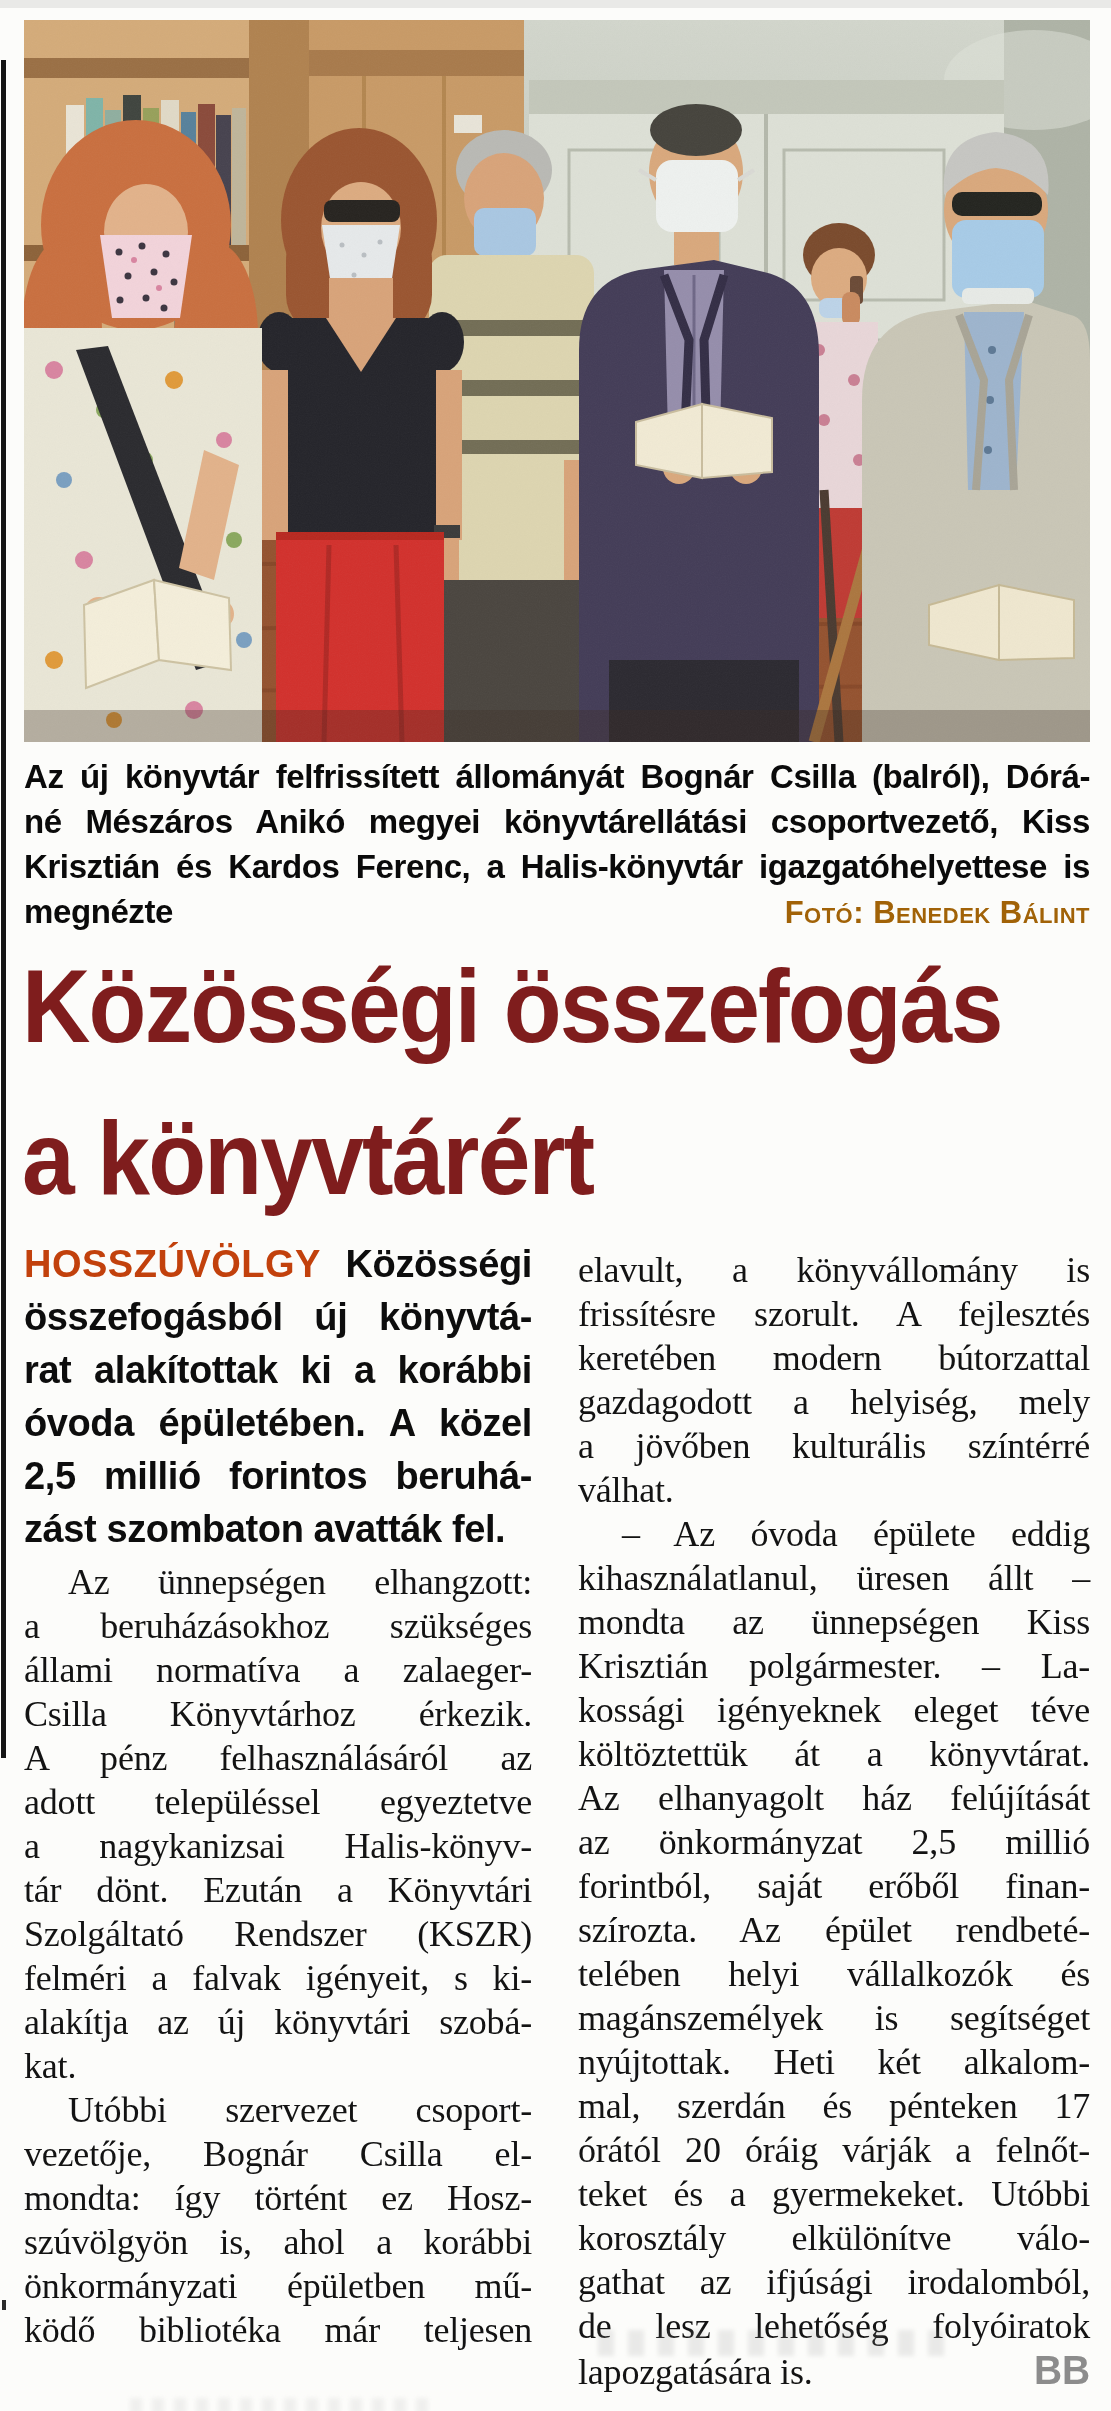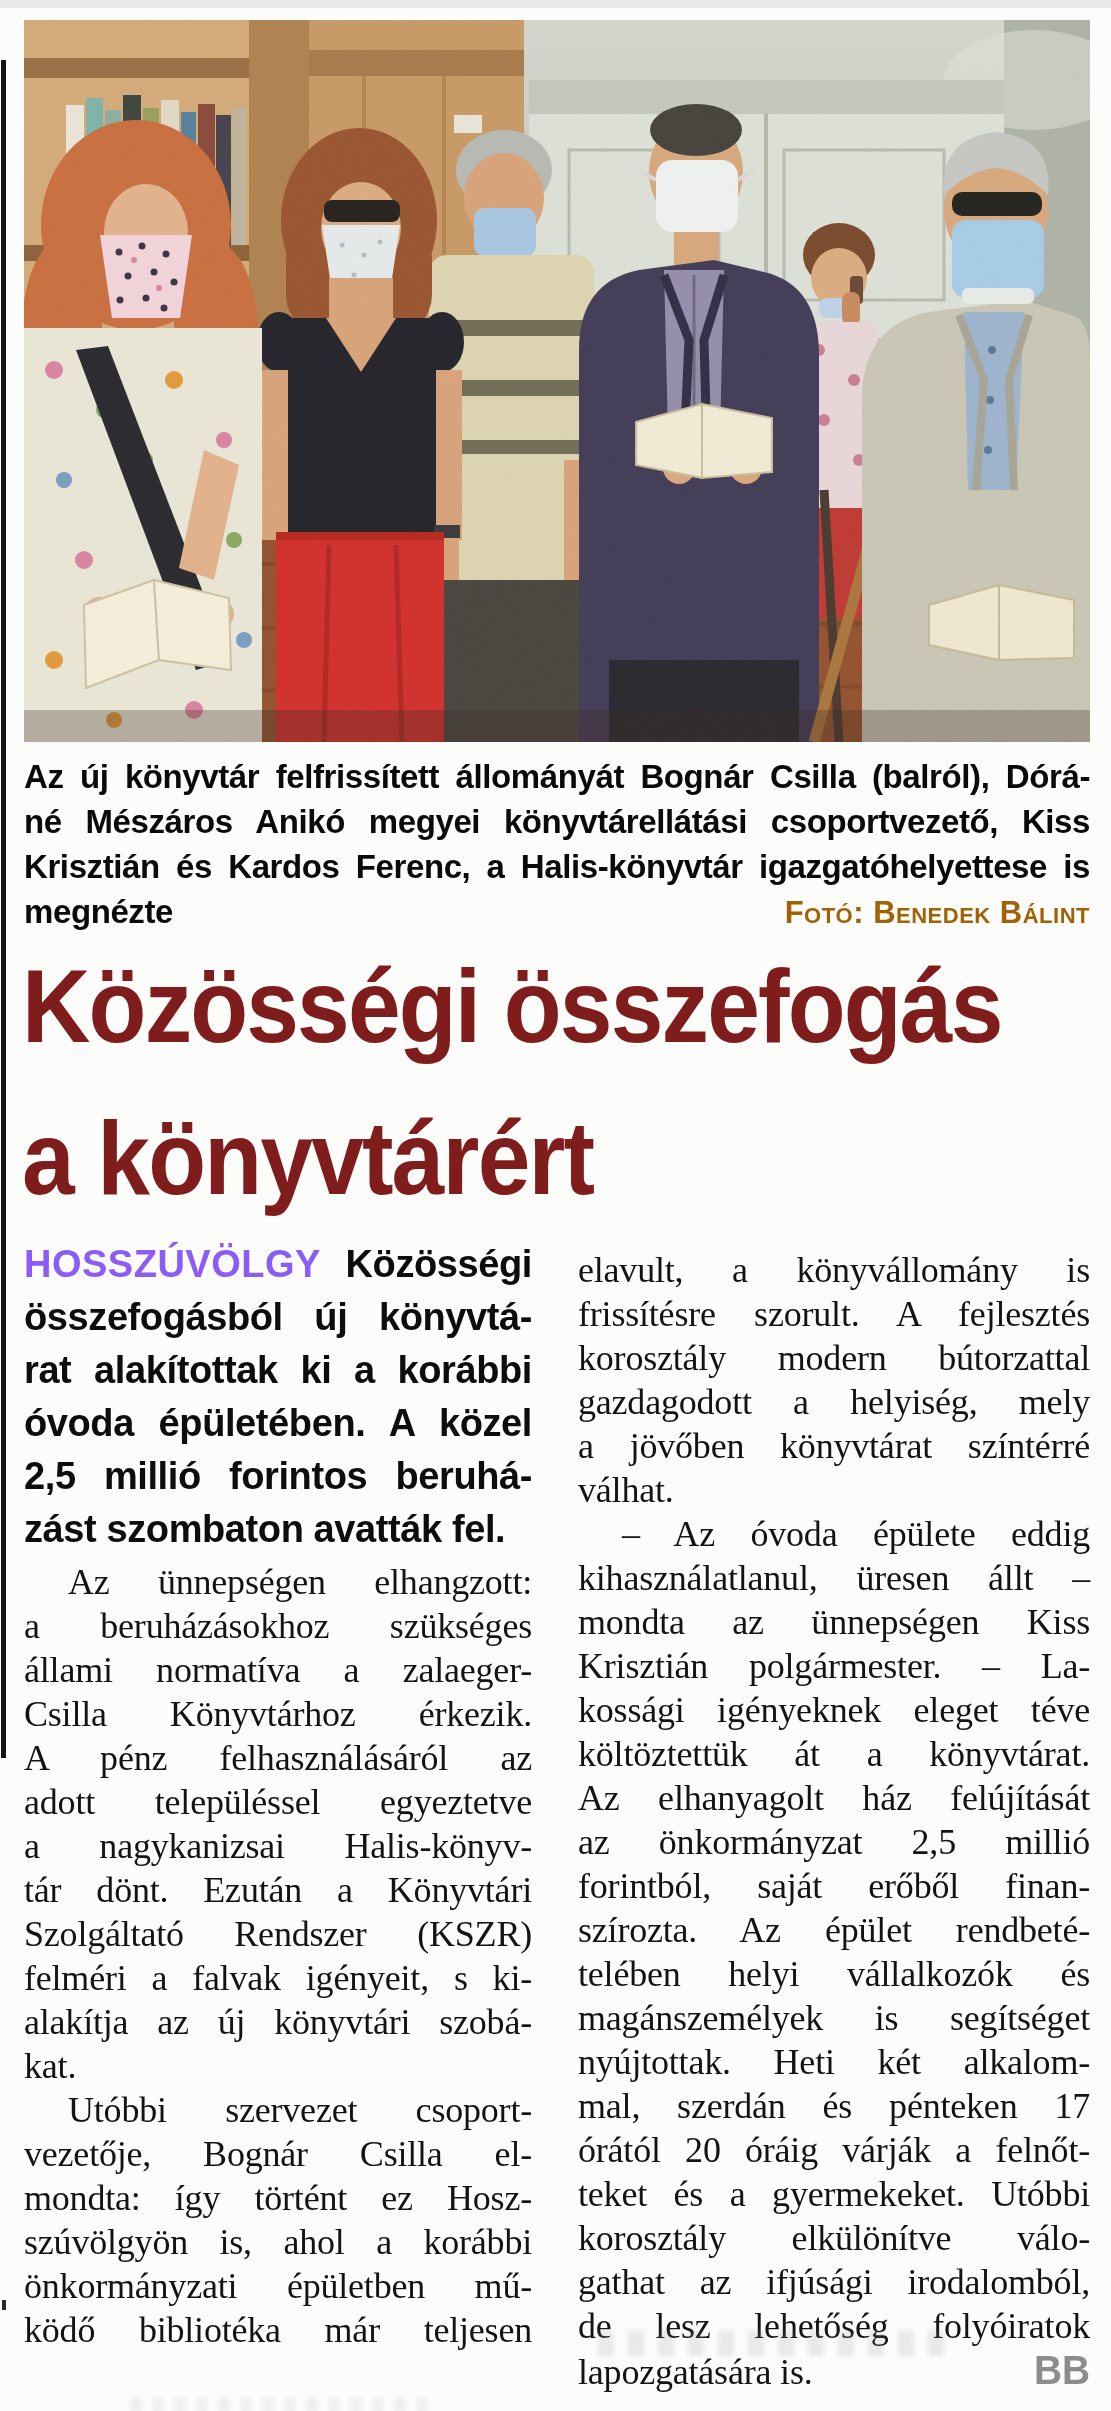--- a/index.html
+++ b/index.html
@@ -40,21 +40,21 @@
   .columns{position:absolute;left:24px;top:1230px;width:1066px;display:flex;}
   .col-left{width:508px;margin-right:46px;}
   .col-right{width:512px;padding-top:10px;}
 
   .lead{
     font-weight:bold;font-size:38px;line-height:53px;letter-spacing:-0.4px;color:#0d0d0d;
     margin-bottom:4px;
   }
   .lead .tline{text-align:justify;text-align-last:justify;}
   .lead .para-last{text-align-last:left;}
-  .loc-tag{color:#8b5cf6;letter-spacing:0.5px;}
+  .loc-tag{color:#c2410c;letter-spacing:0.5px;}
 
   .bodytext{
     font-family:"Liberation Serif","DejaVu Serif",serif;
     font-size:36px;line-height:44px;letter-spacing:-0.2px;color:#131313;
   }
   .bodytext .tline{text-align:justify;text-align-last:justify;}
   .para-end .tline:last-child{text-align-last:left;}
   .indent-first .tline:first-child{text-indent:44px;}
 
   .lastline{display:flex;justify-content:space-between;align-items:baseline;line-height:44px;}
@@ -353,23 +353,23 @@
           <div class="tline">szúvölgyön is, ahol a korábbi</div>
           <div class="tline">önkormányzati épületben mű-</div>
           <div class="tline">ködő bibliotéka már teljesen</div>
         </div>
     </div>
 
     <div class="col-right">
       <div class="bodytext para-end">
           <div class="tline">elavult, a könyvállomány is</div>
           <div class="tline">frissítésre szorult. A fejlesztés</div>
-          <div class="tline">korosztály modern bútorzattal</div>
+          <div class="tline">keretében modern bútorzattal</div>
           <div class="tline">gazdagodott a helyiség, mely</div>
-          <div class="tline">a jövőben könyvtárat színtérré</div>
+          <div class="tline">a jövőben kulturális színtérré</div>
           <div class="tline">válhat.</div>
         </div>
       <div class="bodytext indent-first">
           <div class="tline">– Az óvoda épülete eddig</div>
           <div class="tline">kihasználatlanul, üresen állt –</div>
           <div class="tline">mondta az ünnepségen Kiss</div>
           <div class="tline">Krisztián polgármester. – La-</div>
           <div class="tline">kossági igényeknek eleget téve</div>
           <div class="tline">költöztettük át a könyvtárat.</div>
           <div class="tline">Az elhanyagolt ház felújítását</div>

